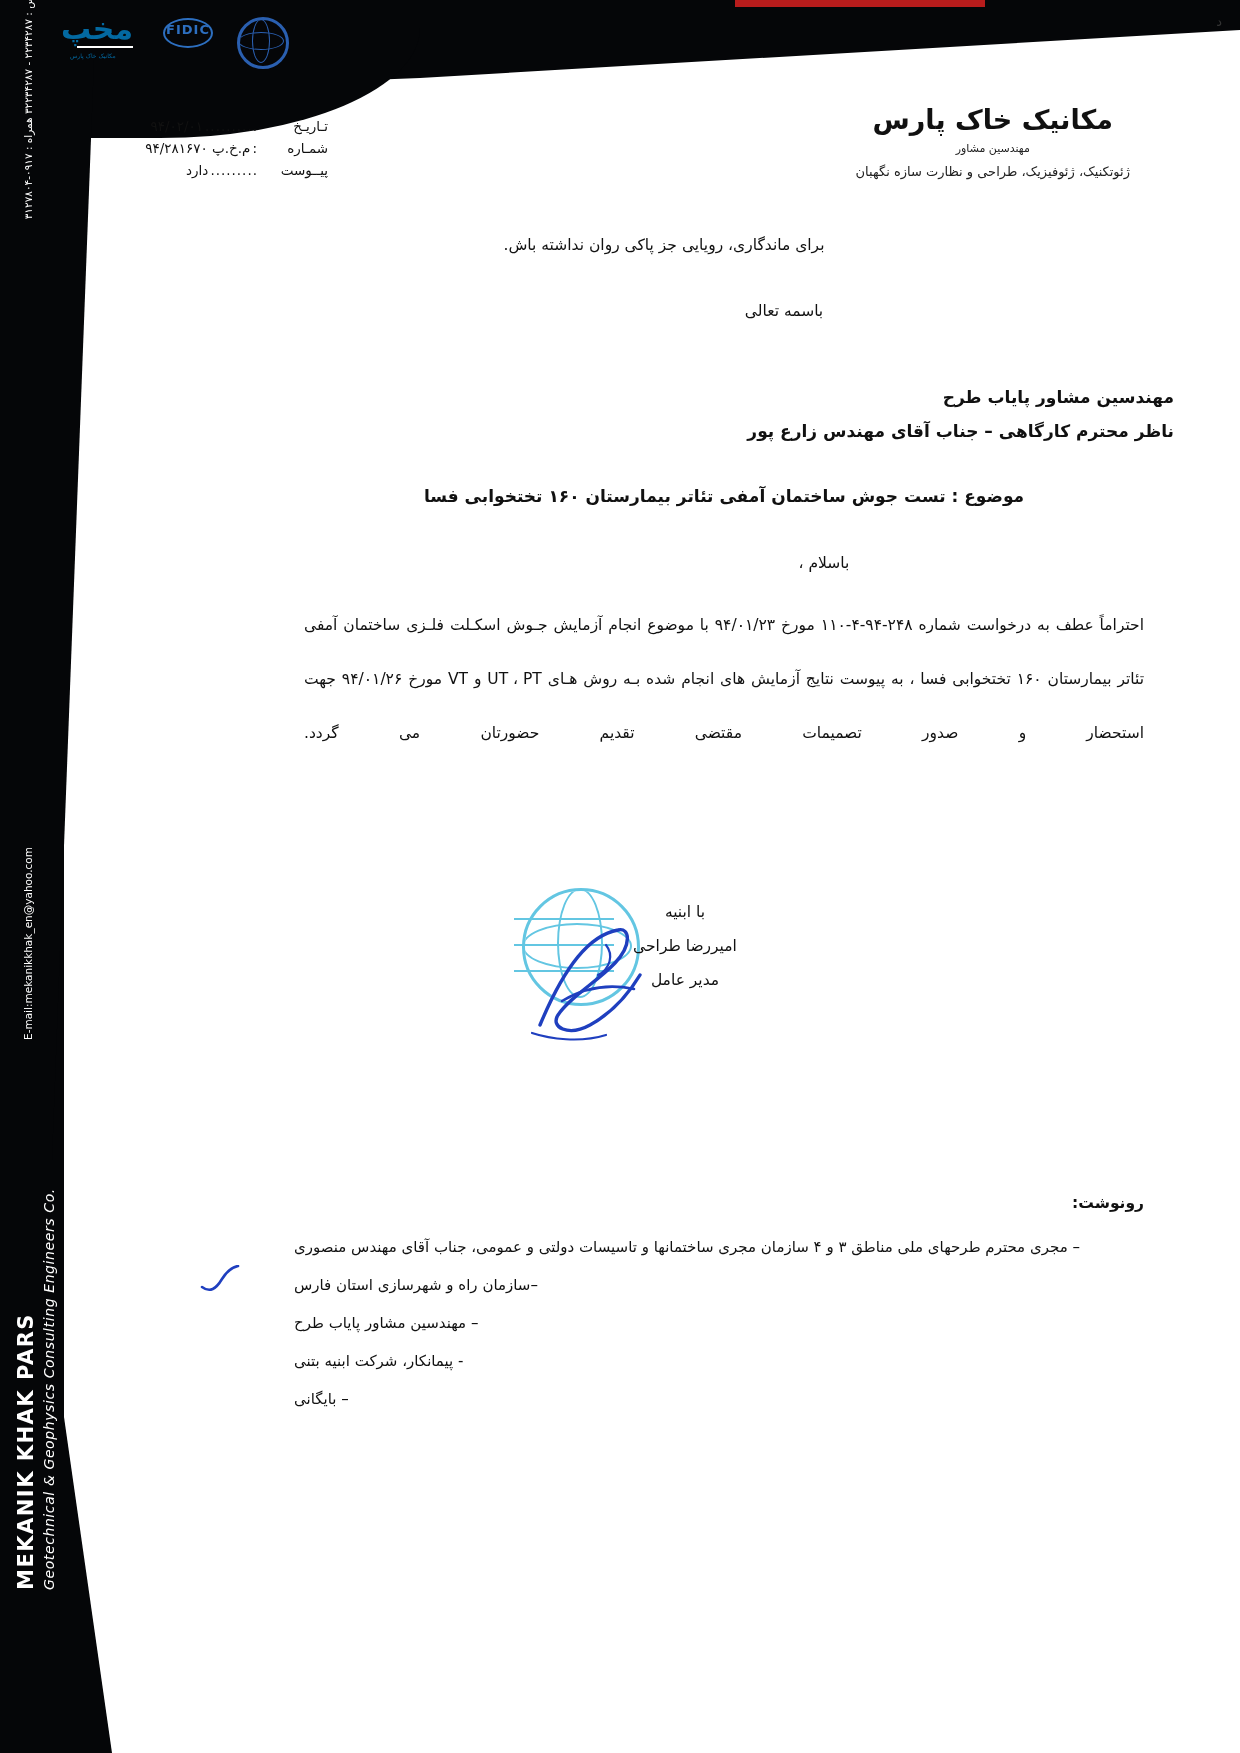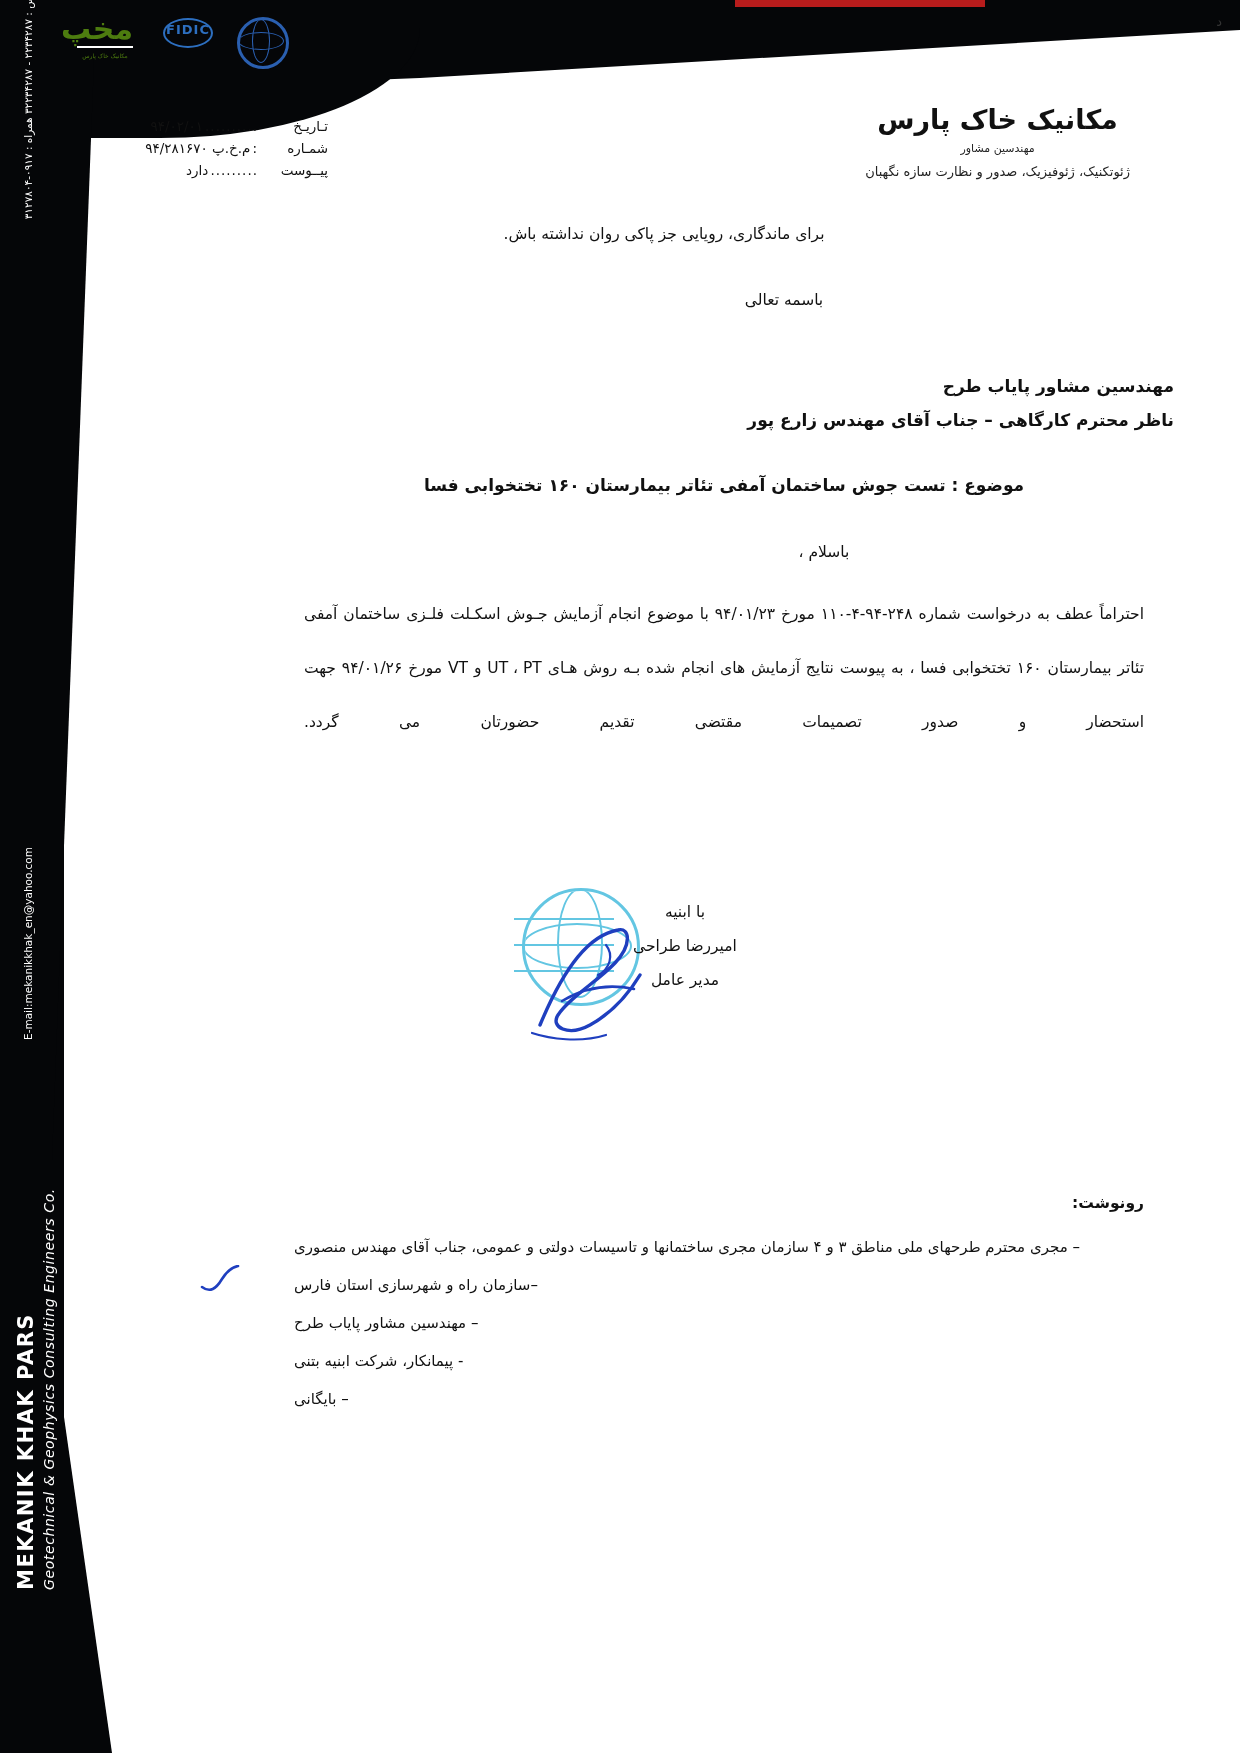--- a/index.html
+++ b/index.html
@@ -80,22 +80,22 @@
     left: 60px;
     width: 230px;
     height: 62px;
   }
   .logo-mk {
     position: absolute;
     top: 2px;
     left: 10px;
     width: 70px;
     height: 58px;
-    color: #4d7c0f;
-    text-align: center;
+    color: #0369a1;
+    text-align: left;
   }
   .logo-mk .glyph {
     font-size: 30px;
     font-weight: bold;
     letter-spacing: -2px;
     line-height: 34px;
     display: block;
     border-bottom: 2px solid #ffffff;
     width: 56px;
     margin: 0 auto;
@@ -216,21 +216,21 @@
     margin: 0 2px;
     letter-spacing: 1px;
   }
   .meta-value {
     font-weight: normal;
   }
 
   
   .body-wrap {
     position: absolute;
-    top: 225px;
+    top: 236px;
     right: 96px;
     width: 900px;
     direction: rtl;
     color: #111;
   }
   .motto {
     font-size: 15.5px;
     text-align: center;
     margin-right: 60px;
     margin-bottom: 48px;
@@ -442,21 +442,21 @@
     <div class="logo-globe">
       <div class="g-outer"></div>
     </div>
   </div>
 
   <div class="page-corner">د</div>
 
   <div class="letterhead">
     <div class="lh-name">مکانیک خاک پارس</div>
     <div class="lh-sub1">مهندسین مشاور</div>
-    <div class="lh-sub2">ژئوتکنیک، ژئوفیزیک، صدور و نظارت سازه نگهبان</div>
+    <div class="lh-sub2">ژئوتکنیک، ژئوفیزیک، طراحی و نظارت سازه نگهبان</div>
   </div>
 
   <div class="meta-block">
     <div class="meta-row">
       <span class="meta-label">تـاریـخ</span>
       <span class="meta-dots">..........</span>
       <span class="meta-value">۹۴/۰۲/۰۱</span>
     </div>
     <div class="meta-row">
       <span class="meta-label">شمـاره</span>

